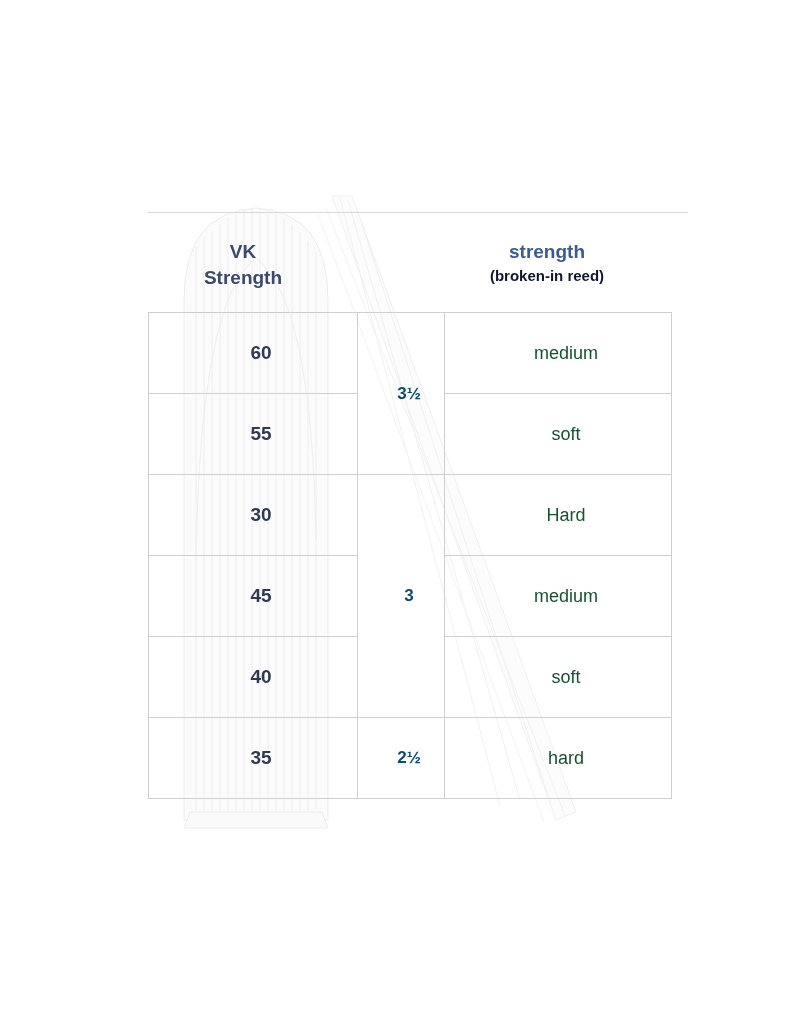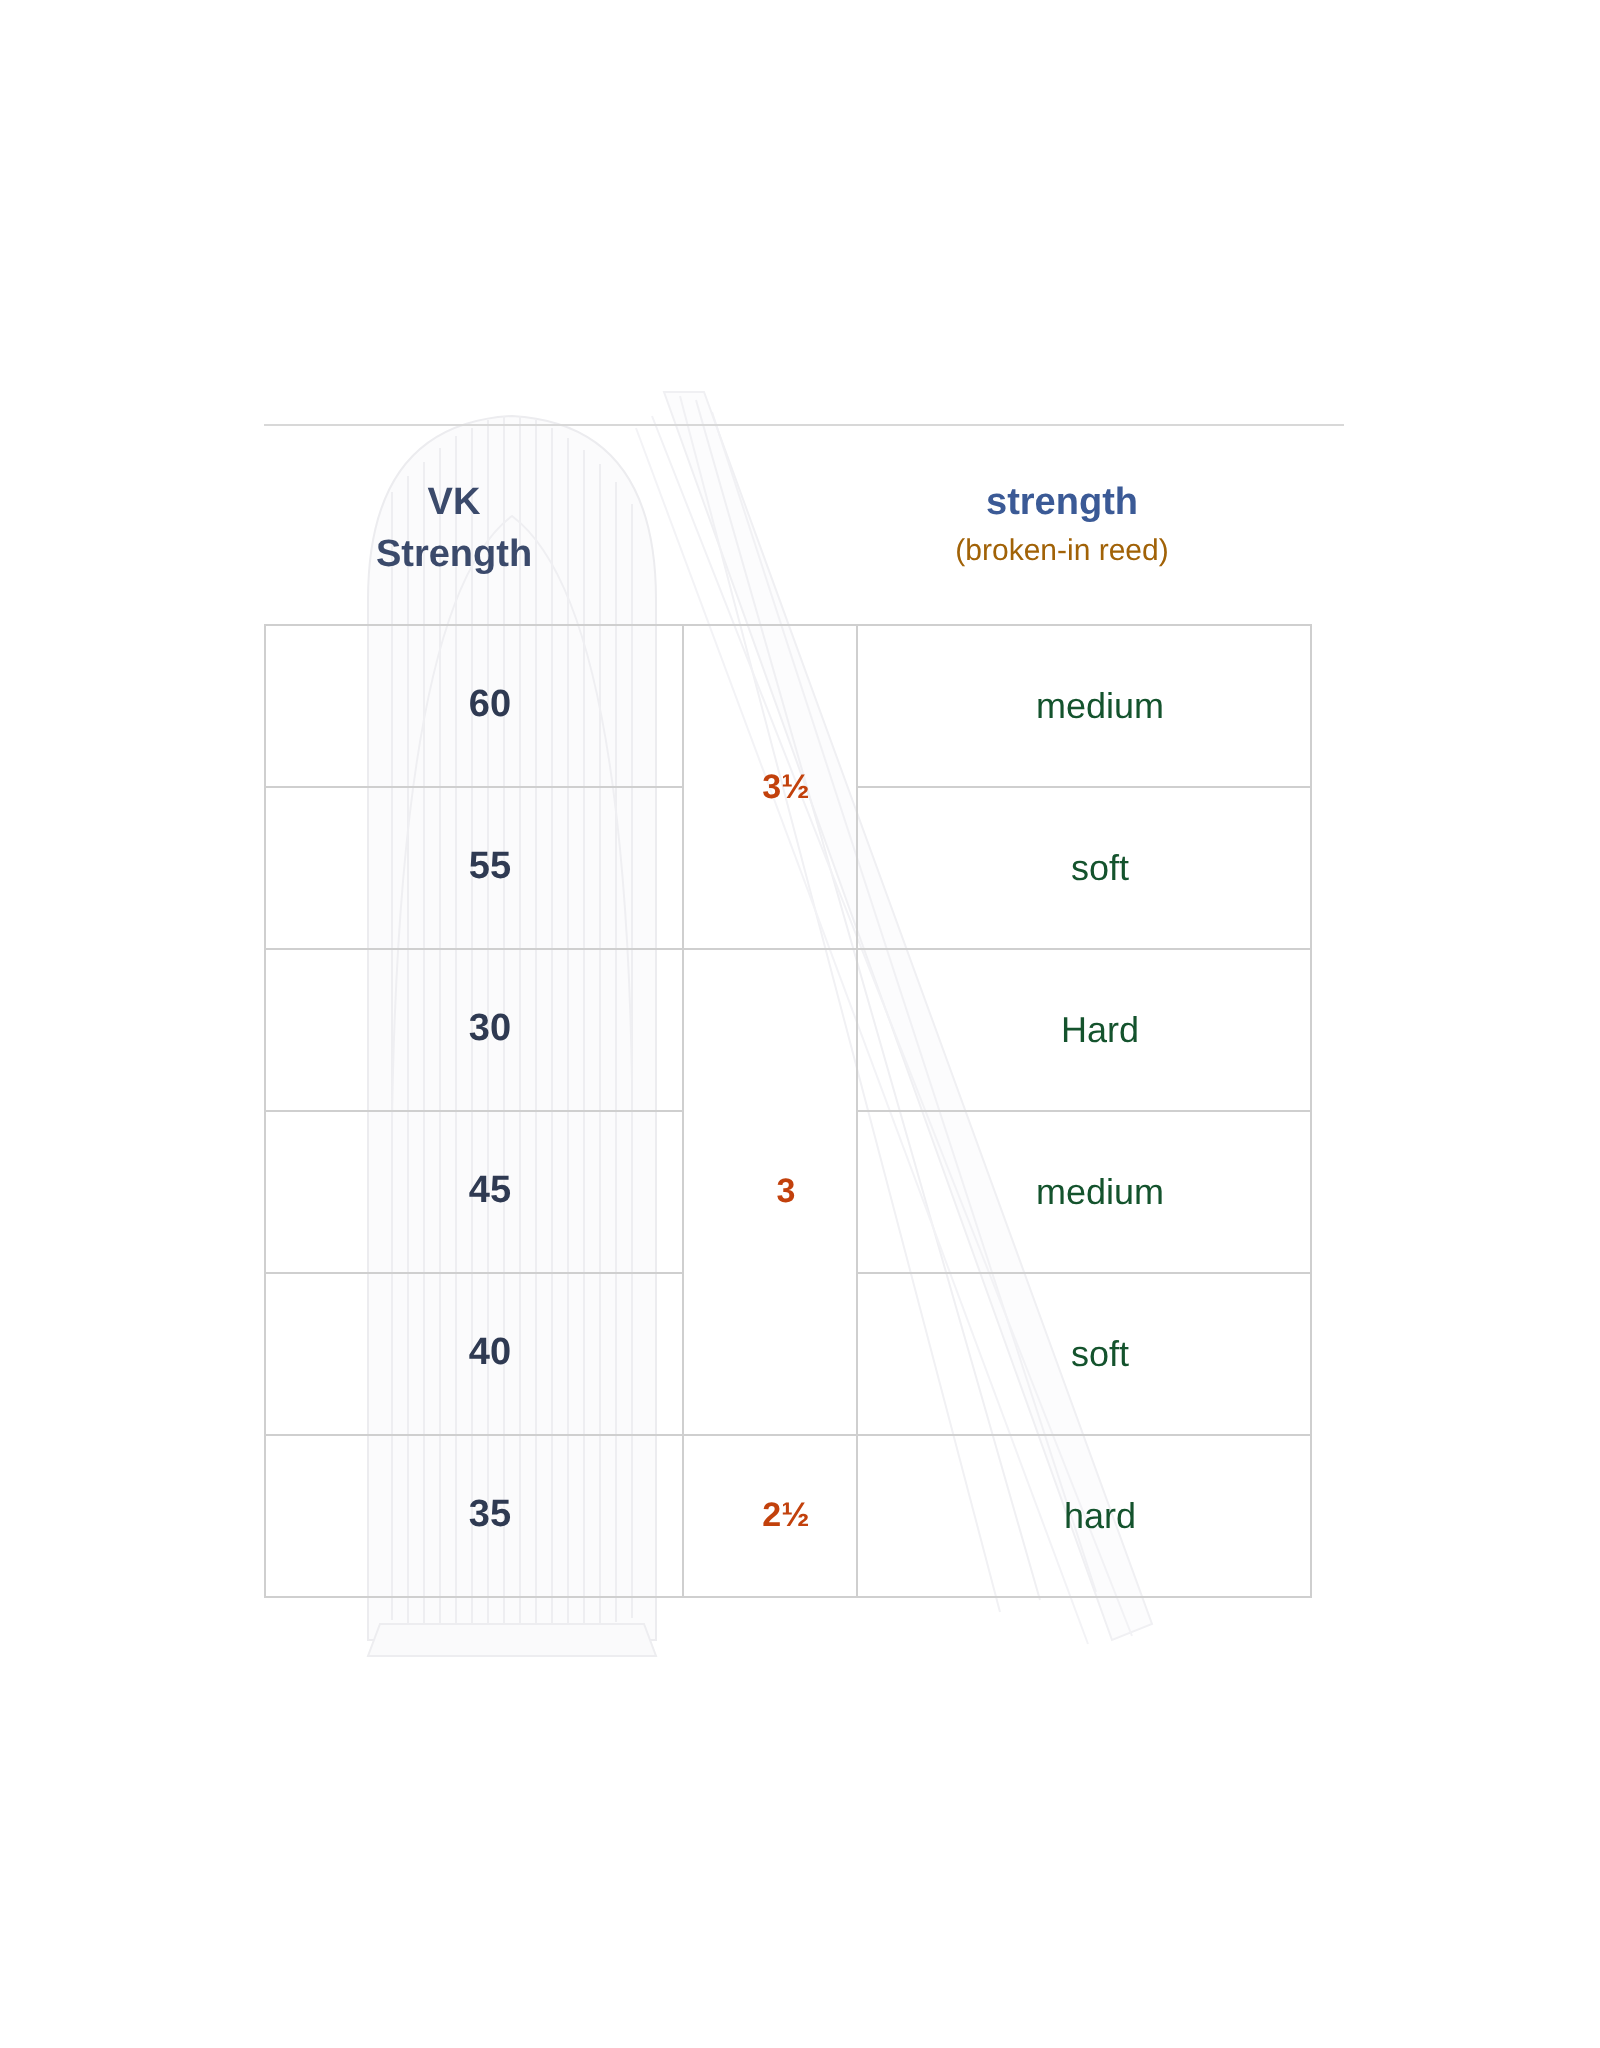--- a/index.html
+++ b/index.html
@@ -21,21 +21,21 @@
     position: absolute;
     left: 0; top: 0;
     width: 800px; height: 1024px;
     pointer-events: none;
     z-index: 0;
   }
 
   
   .chart-wrap {
     position: absolute;
-    left: 132px;
+    left: 148px;
     top: 212px;
     width: 540px;
     z-index: 2;
   }
 
   .top-rule {
     width: 100%;
     height: 1px;
     background: #d8d8d8;
   }
@@ -65,22 +65,22 @@
     text-align: center;
   }
   .hdr-right .main {
     font-size: 19px;
     font-weight: bold;
     line-height: 1.35;
     color: #3b5a96;
   }
   .hdr-right .sub {
     font-size: 15px;
-    font-weight: normal;
-    color: #a16207;
+    font-weight: bold;
+    color: #0f172a;
     margin-top: 2px;
   }
 
   
   table.reed-table {
     border-collapse: collapse;
     width: 524px;
     table-layout: fixed;
   }
   table.reed-table td {
@@ -94,21 +94,21 @@
   td.vk-cell {
     width: 190px;
     font-size: 19px;
     font-weight: bold;
     color: #2f3a52;
   }
   td.trad-cell {
     width: 68px;
     font-size: 17px;
     font-weight: bold;
-    color: #c2410c;
+    color: #0c4a6e;
   }
   td.desc-cell {
     font-size: 18px;
     font-weight: normal;
     color: #14532d;
   }
 </style>
 </head>
 <body>
 

